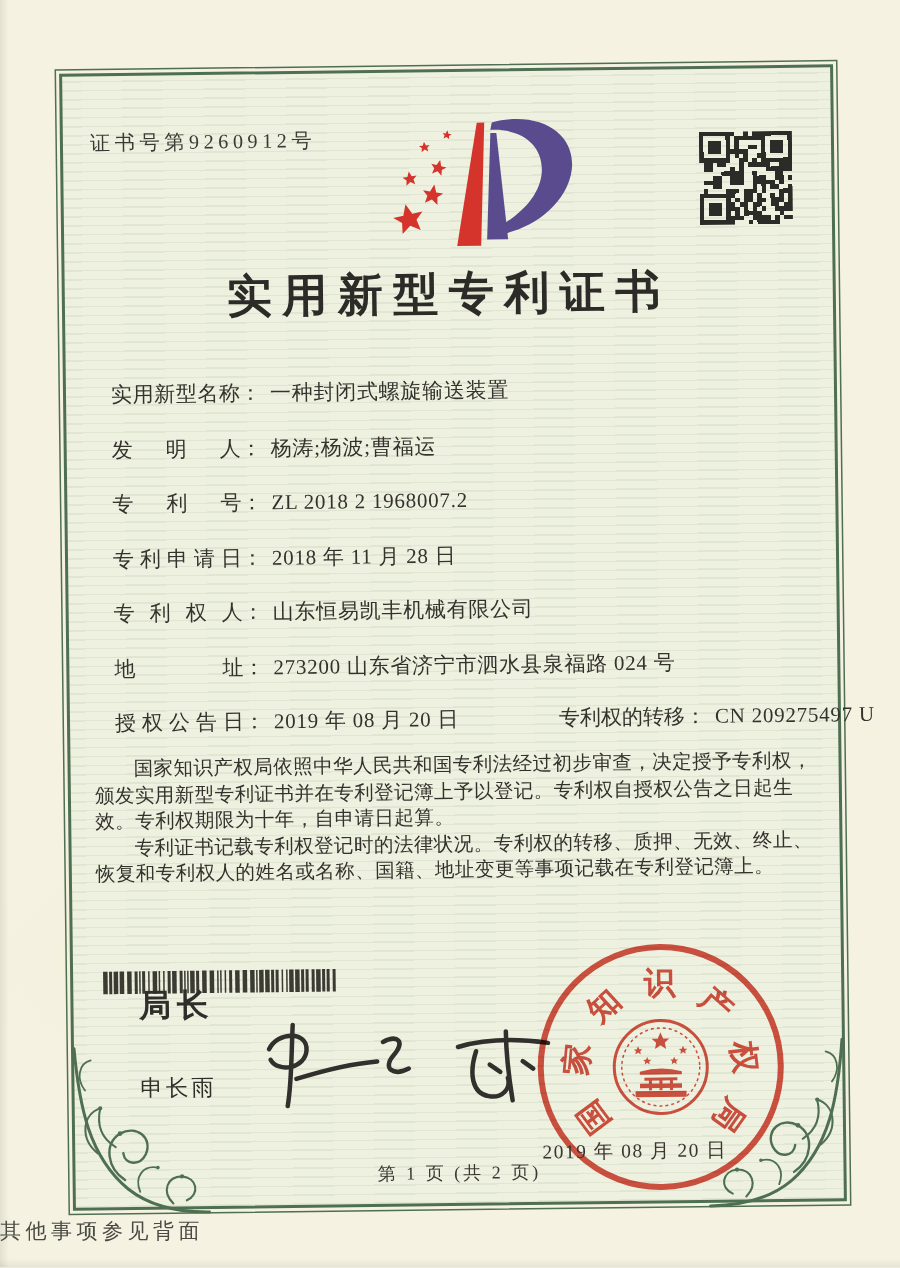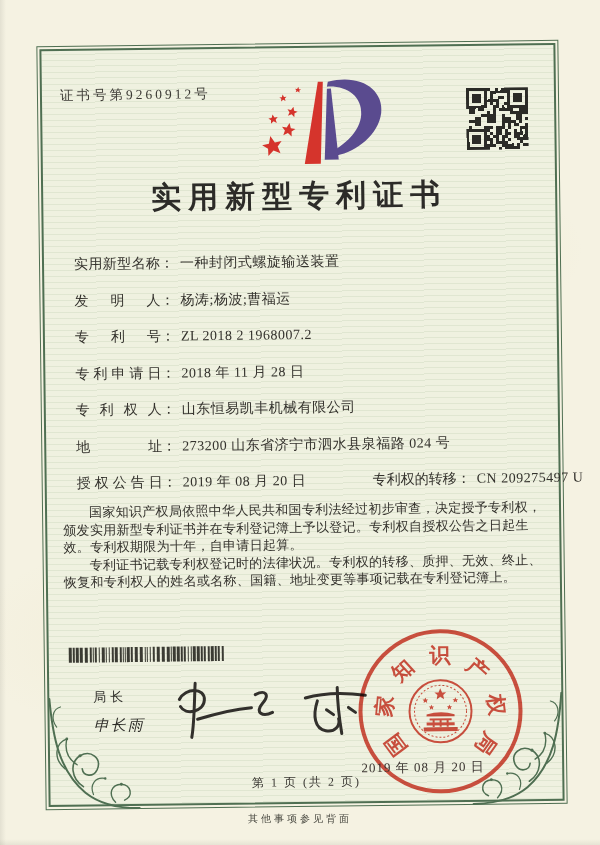--- a/index.html
+++ b/index.html
@@ -46,39 +46,39 @@
   .fcolon{display:inline-block;margin-right:6px;}
   .fvalue{letter-spacing:.5px;}
   .fpair2{position:absolute;left:296px;top:0;}
   .body-text{
     position:absolute;left:16px;top:453px;width:482px;
     font-size:13px;line-height:17.6px;color:#33312c;letter-spacing:.3px;
   }
   .body-text p{margin:0;text-indent:2em;}
   .barcode{position:absolute;left:20px;top:597px;width:168px;height:15px;font-size:0;}
   .barcode i{display:inline-block;height:100%;background:#3b3b33;}
-  .director-title{position:absolute;left:44px;top:638px;font-size:13px;letter-spacing:4px;color:#2f2e2a;}
-  .director-name{position:absolute;left:44px;top:666px;font-size:15px;letter-spacing:2px;color:#2f2e2a;font-style:italic;}
+  .director-title{position:absolute;left:44px;top:606px;font-size:21px;letter-spacing:4px;color:#2f2e2a;font-weight:bold;}
+  .director-name{position:absolute;left:44px;top:666px;font-size:15px;letter-spacing:2px;color:#2f2e2a;}
   .signature{position:absolute;left:118px;top:628px;}
   .seal{position:absolute;left:306px;top:580px;opacity:.88;mix-blend-mode:multiply;}
   .seal text{font-family:"Liberation Serif","DejaVu Serif",serif;font-weight:bold;font-size:21px;fill:var(--seal-red,#d23b2c);}
   .seal-date{
     position:absolute;left:288px;top:712px;width:170px;text-align:center;
     font-size:13px;letter-spacing:1px;color:#3b3430;z-index:3;
   }
   .page-indicator{
     position:absolute;left:0;top:726px;width:100%;text-align:center;
     font-size:12px;letter-spacing:2px;color:#3a3833;
   }
   .flourish{position:absolute;bottom:-8px;}
   .flourish.fl-left{left:-5px;}
   .flourish.fl-right{right:-5px;transform:scaleX(-1);}
   .back-note{
-    position:absolute;left:0;top:812px;width:100%;text-align:center;
-    font-size:10px;letter-spacing:3px;color:#4a4a42;
+    position:absolute;left:0;top:812px;width:100%;text-align:left;
+    font-size:14px;letter-spacing:3px;color:#4a4a42;
   }
 </style>
 </head>
 <body>
 
 <div class="page">
   <div class="frame">
 
     <div class="cert-no">证书号第9260912号</div>
 

